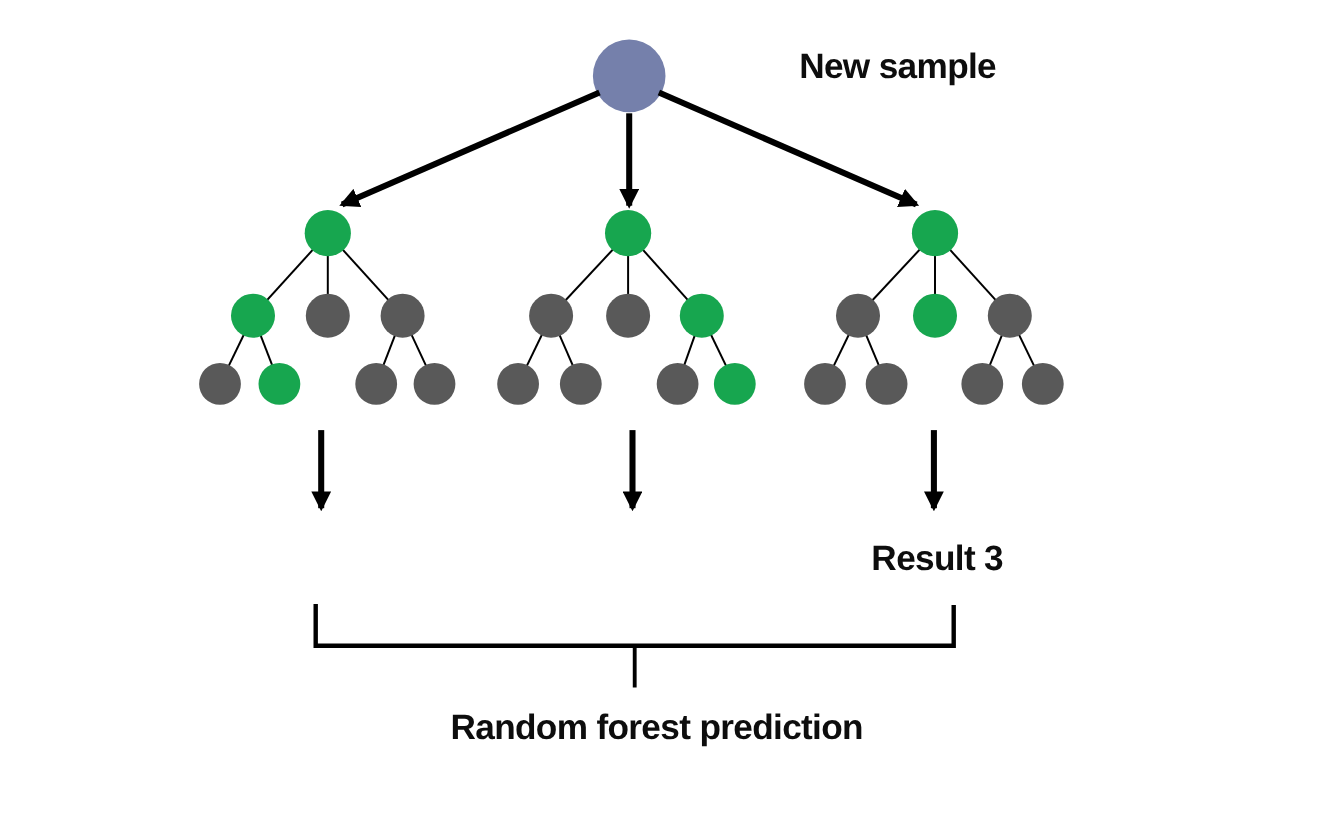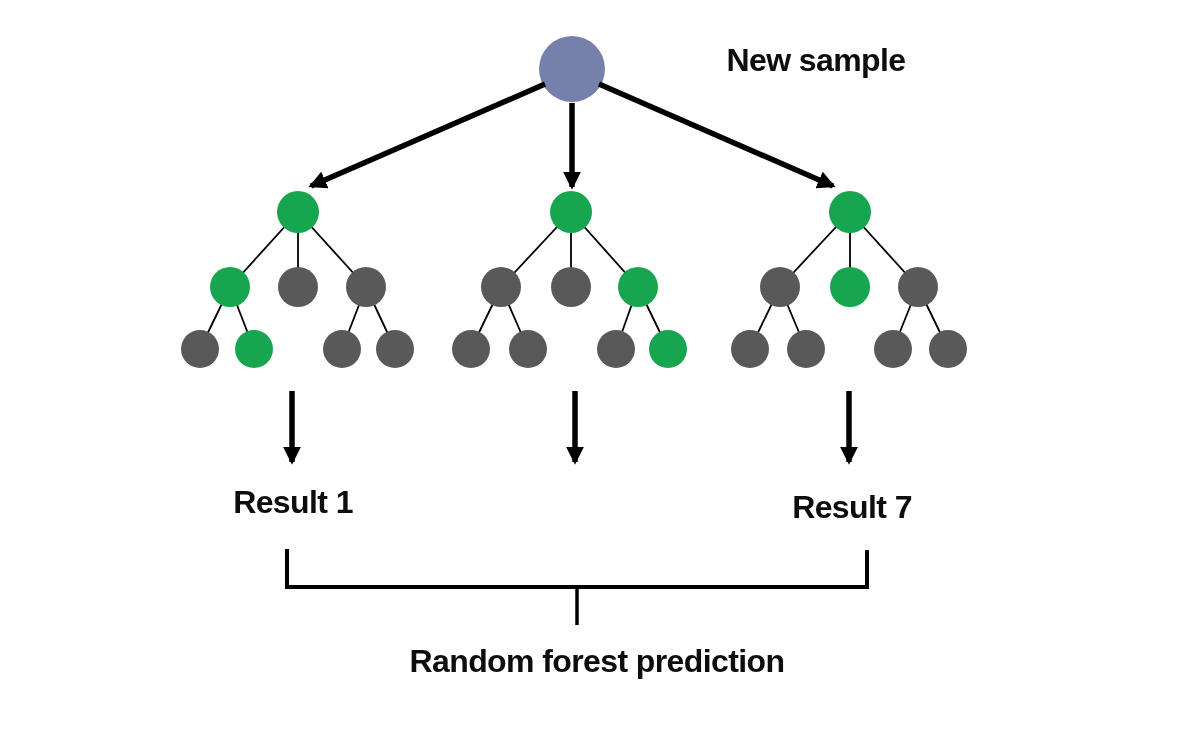--- a/index.html
+++ b/index.html
@@ -92,21 +92,20 @@
         <line x1="849" y1="391" x2="849" y2="462" stroke="#000000" stroke-width="5.5" marker-end="url(#ah)"></line>
       </g>
     <g id="layer-bracket">
         <path d="M287,549 L287,587 L867,587 L867,550" fill="none" stroke="#000000" stroke-width="4"></path>
         <line x1="577" y1="587" x2="577" y2="625" stroke="#000000" stroke-width="3.5"></line>
       </g>
   </svg>
 
   <div class="label" style="left: 816px; top: 42px;">New sample</div>
 
-  <div class="label" style="left: 293px; top: 484px;">Result 1</div>
 
 
-  <div class="label" style="left: 852px; top: 489px;">Result 7</div>
+  <div class="label" style="left: 852px; top: 489px;">Result 3</div>
 
 
   <div class="label" style="left: 597px; top: 643px;">Random forest prediction</div>
 
 </div>
 
 </body></html>

